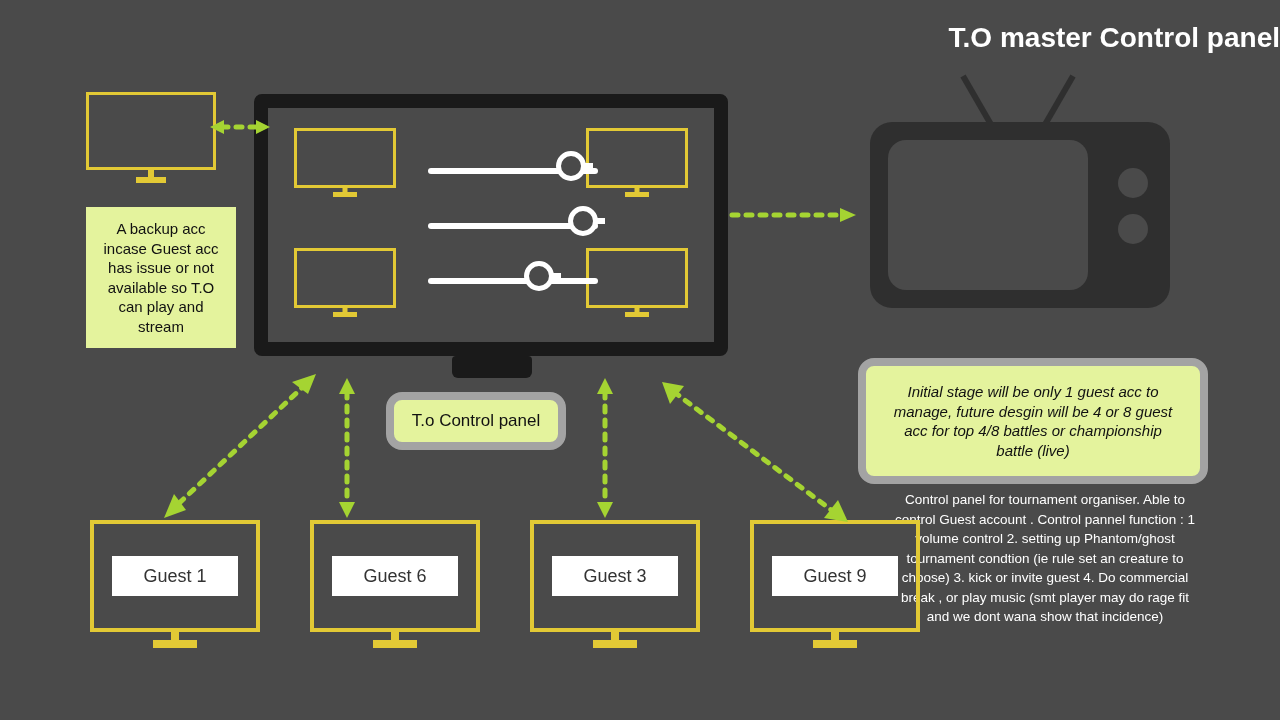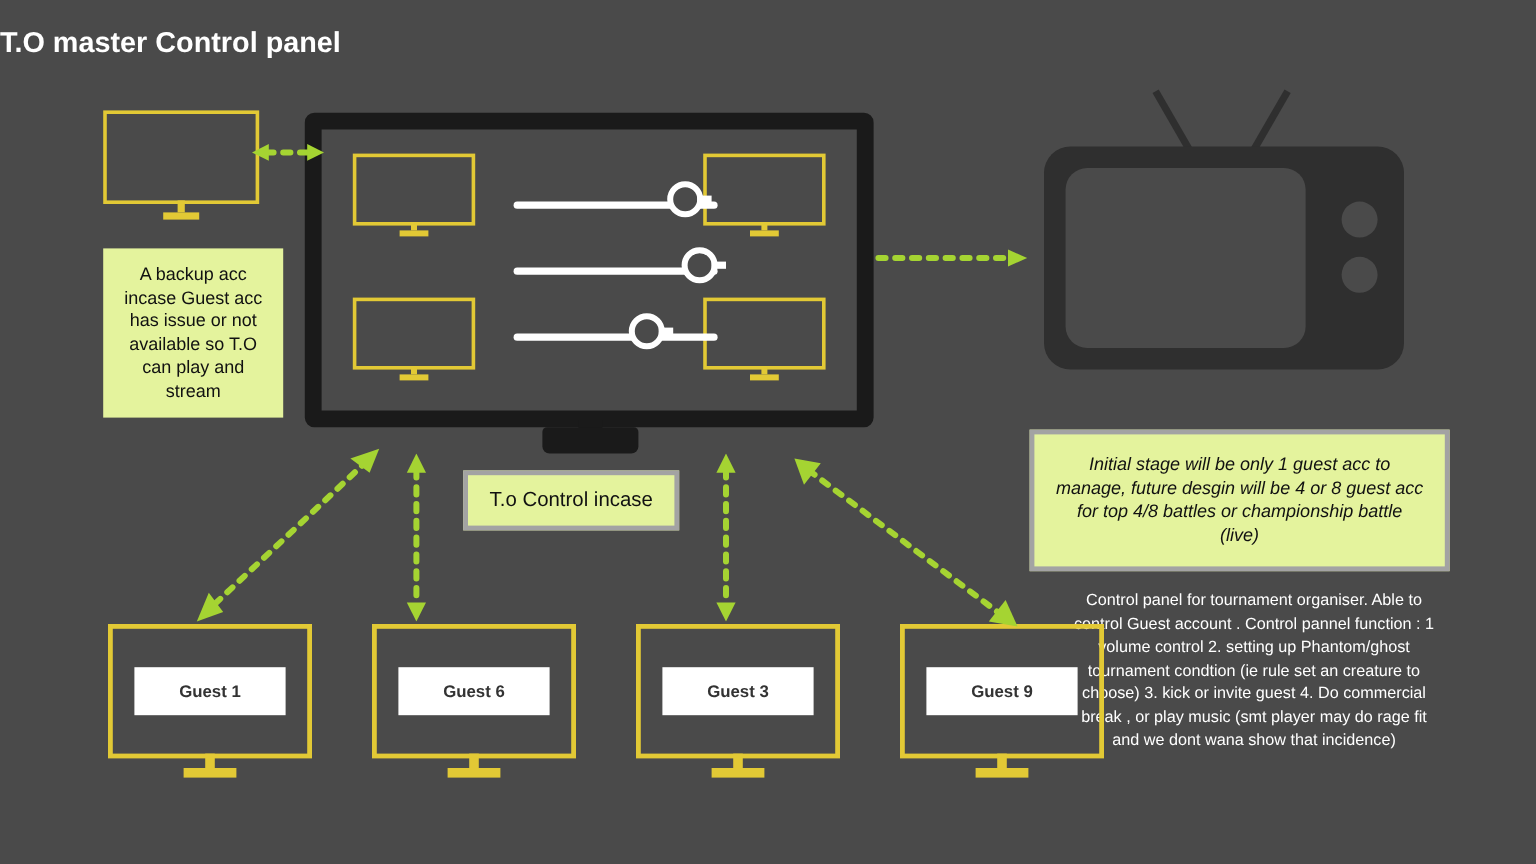--- a/index.html
+++ b/index.html
@@ -7,22 +7,22 @@
     width:1280px;height:720px;
     background:#4a4a4a;
     font-family:Arial,Helvetica,sans-serif;
     color:#fff;
     position:relative;
     overflow:hidden;
   }
   .title{
     position:absolute;
     left:0;right:0;top:22px;
-    text-align:left;
-    font-size:24px;
+    text-align:right;
+    font-size:28px;
     font-weight:700;
   }
 
   
   .mini-monitor{
     position:absolute;
     width:130px;height:78px;
     border:3px solid #e2c935;
     box-sizing:border-box;
   }
@@ -141,41 +141,41 @@
     position:absolute;
     background:#e4f39d;
     color:#111;
     font-weight:400;
     text-align:center;
     padding:12px 10px;
     box-sizing:border-box;
     line-height:1.3;
   }
   .note-green-border{
-    border:4px solid #a3a3a3;
-    border-radius:0;
+    border:8px solid #a3a3a3;
+    border-radius:16px;
   }
   .note-italic{font-style:italic}
 
   
   .guest{
     position:absolute;
     width:170px;height:112px;
     border:4px solid #e2c935;
     box-sizing:border-box;
     top:520px;
   }
   .guest::after{content:"";position:absolute;left:50%;transform:translateX(-50%);bottom:-20px;width:44px;height:8px;background:#e2c935}
   .guest::before{content:"";position:absolute;left:50%;transform:translateX(-50%);bottom:-12px;width:8px;height:12px;background:#e2c935}
   .guest-label{
     position:absolute;
     left:18px;right:18px;top:32px;bottom:32px;
     background:#fff;color:#333;
     display:flex;align-items:center;justify-content:center;
-    font-size:14px;font-weight:700;text-align:right;
+    font-size:18px;font-weight:400;text-align:right;
   }
 
   
   .explain{
     position:absolute;
     left:890px;top:490px;
     width:310px;
     font-size:13.5px;
     line-height:1.45;
     text-align:center;
@@ -217,21 +217,21 @@
   <div class="slider" style="top:115px">
     <div class="slider-knob" style="left:140px"></div>
   </div>
   <div class="slider" style="top:170px">
     <div class="slider-knob" style="left:96px"></div>
   </div>
 </div>
 <div class="big-monitor-neck"></div>
 <div class="big-monitor-stand"></div>
 
-<div class="note note-green-border" style="left:386px;top:392px;width:180px;padding:10px 8px;font-size:17px">T.o Control incase</div>
+<div class="note note-green-border" style="left:386px;top:392px;width:180px;padding:10px 8px;font-size:17px">T.o Control panel</div>
 
 <div class="tv">
   <div class="tv-ant" style="left:120px;transform:rotate(-30deg)"></div>
   <div class="tv-ant" style="left:170px;transform:rotate(30deg)"></div>
   <div class="tv-body">
     <div class="tv-screen"></div>
     <div class="tv-knob" style="top:46px"></div>
     <div class="tv-knob" style="top:92px"></div>
   </div>
 </div>

